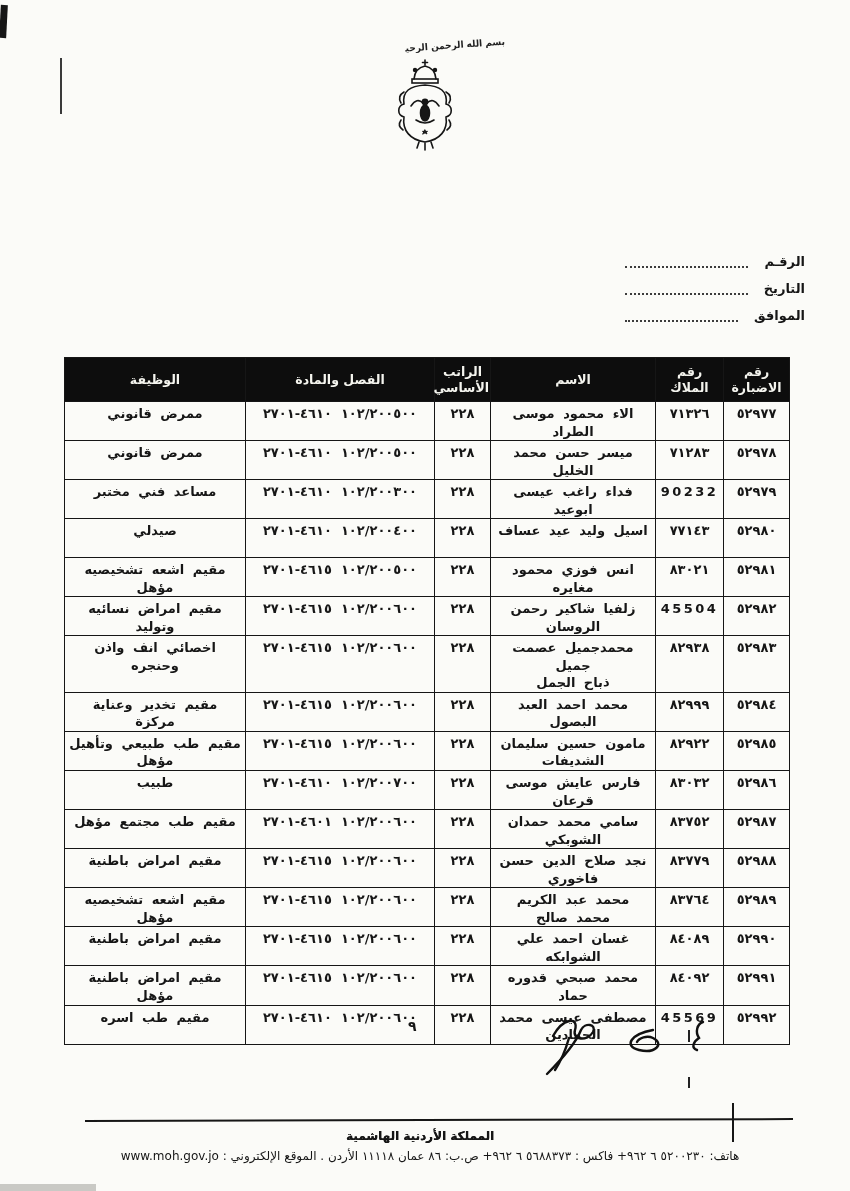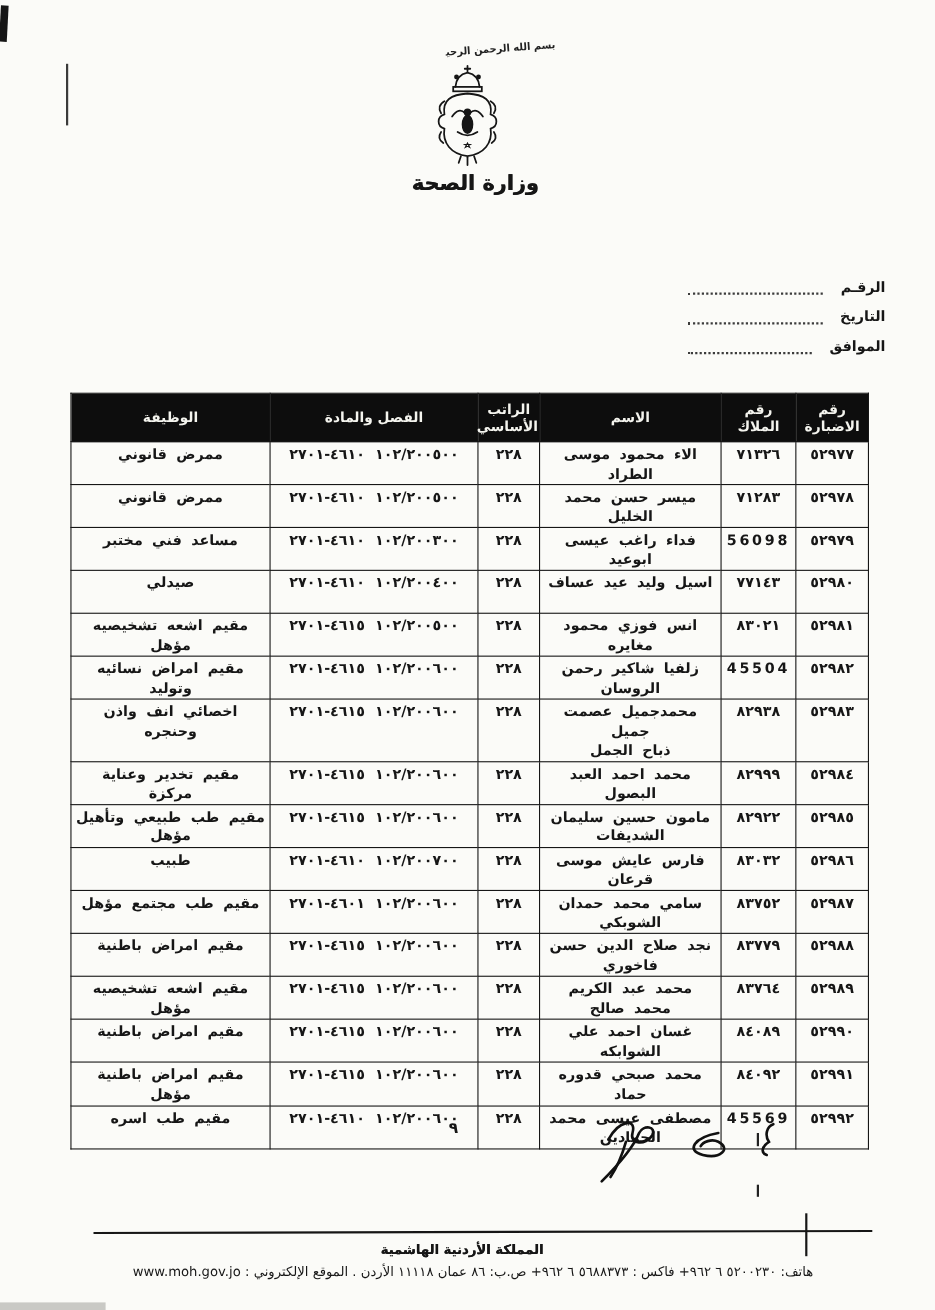--- a/index.html
+++ b/index.html
@@ -131,21 +131,20 @@
       <path d="M28 62 Q37 68 46 62"></path>
 
       <path d="M37 72 l2 4 -4.5 -2.6 h5 l-4.5 2.6 z" stroke-width="1"></path>
 
       <path d="M31 84 l-2 6"></path>
       <path d="M37 85 l0 7"></path>
       <path d="M43 84 l2 6"></path>
     </svg>
   </div>
 
-  <div class="ministry-title">وزارة الصحة</div>
 
   <div class="ref-row r1">
     <span class="lbl">الرقـم</span>
     <span class="dots"></span>
   </div>
   <div class="ref-row r2">
     <span class="lbl">التاريخ</span>
     <span class="dots"></span>
   </div>
   <div class="ref-row r3">
@@ -189,21 +188,21 @@
           <td class="col-serial">٥٢٩٧٨</td>
           <td class="col-cadre">٧١٢٨٣</td>
           <td class="col-name">ميسر حسن محمد
 الخليل</td>
           <td class="col-salary">٢٢٨</td>
           <td class="col-chapter">١٠٢/٢٠٠٥٠٠  ٤٦١٠-٢٧٠١</td>
           <td class="col-job">ممرض قانوني</td>
         </tr>
         <tr>
           <td class="col-serial">٥٢٩٧٩</td>
-          <td class="col-cadre">56098</td>
+          <td class="col-cadre">90232</td>
           <td class="col-name">فداء راغب عيسى
 ابوعيد</td>
           <td class="col-salary">٢٢٨</td>
           <td class="col-chapter">١٠٢/٢٠٠٣٠٠  ٤٦١٠-٢٧٠١</td>
           <td class="col-job">مساعد فني مختبر</td>
         </tr>
         <tr>
           <td class="col-serial">٥٢٩٨٠</td>
           <td class="col-cadre">٧٧١٤٣</td>
           <td class="col-name">اسيل وليد عيد عساف</td>

